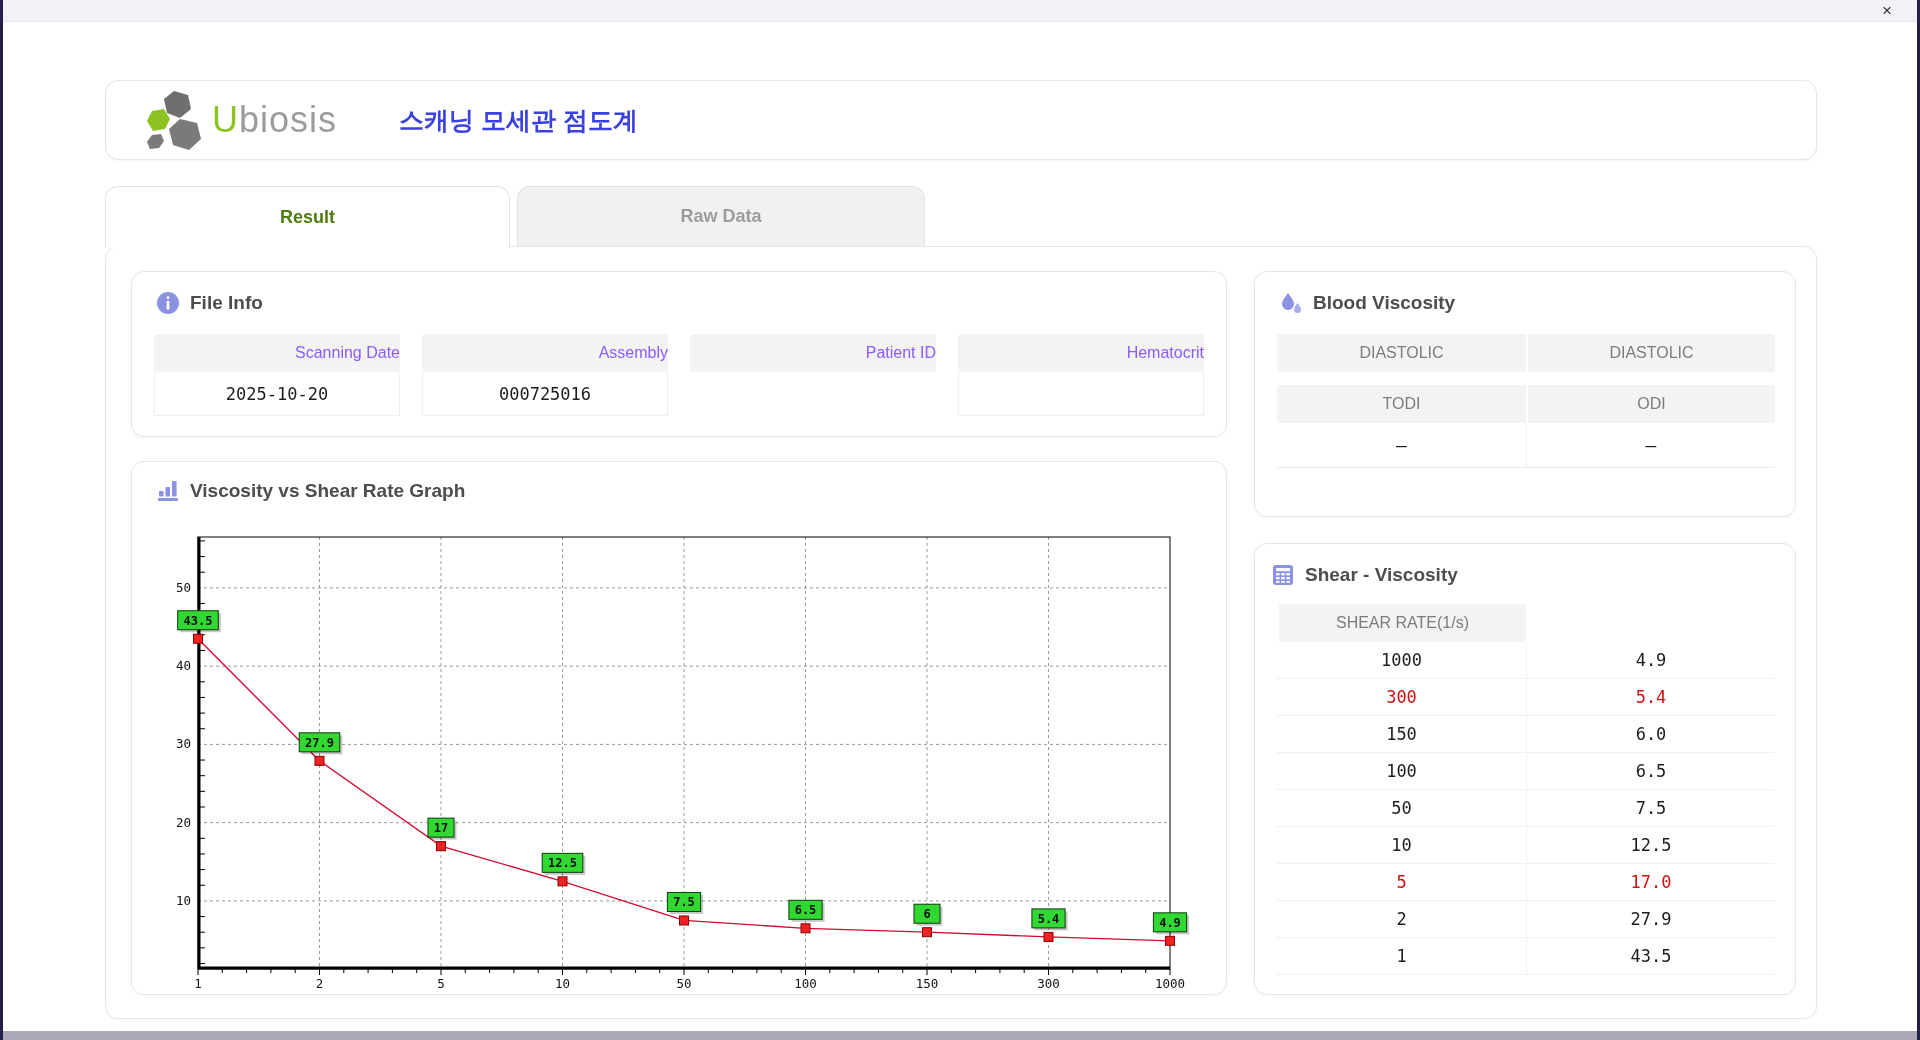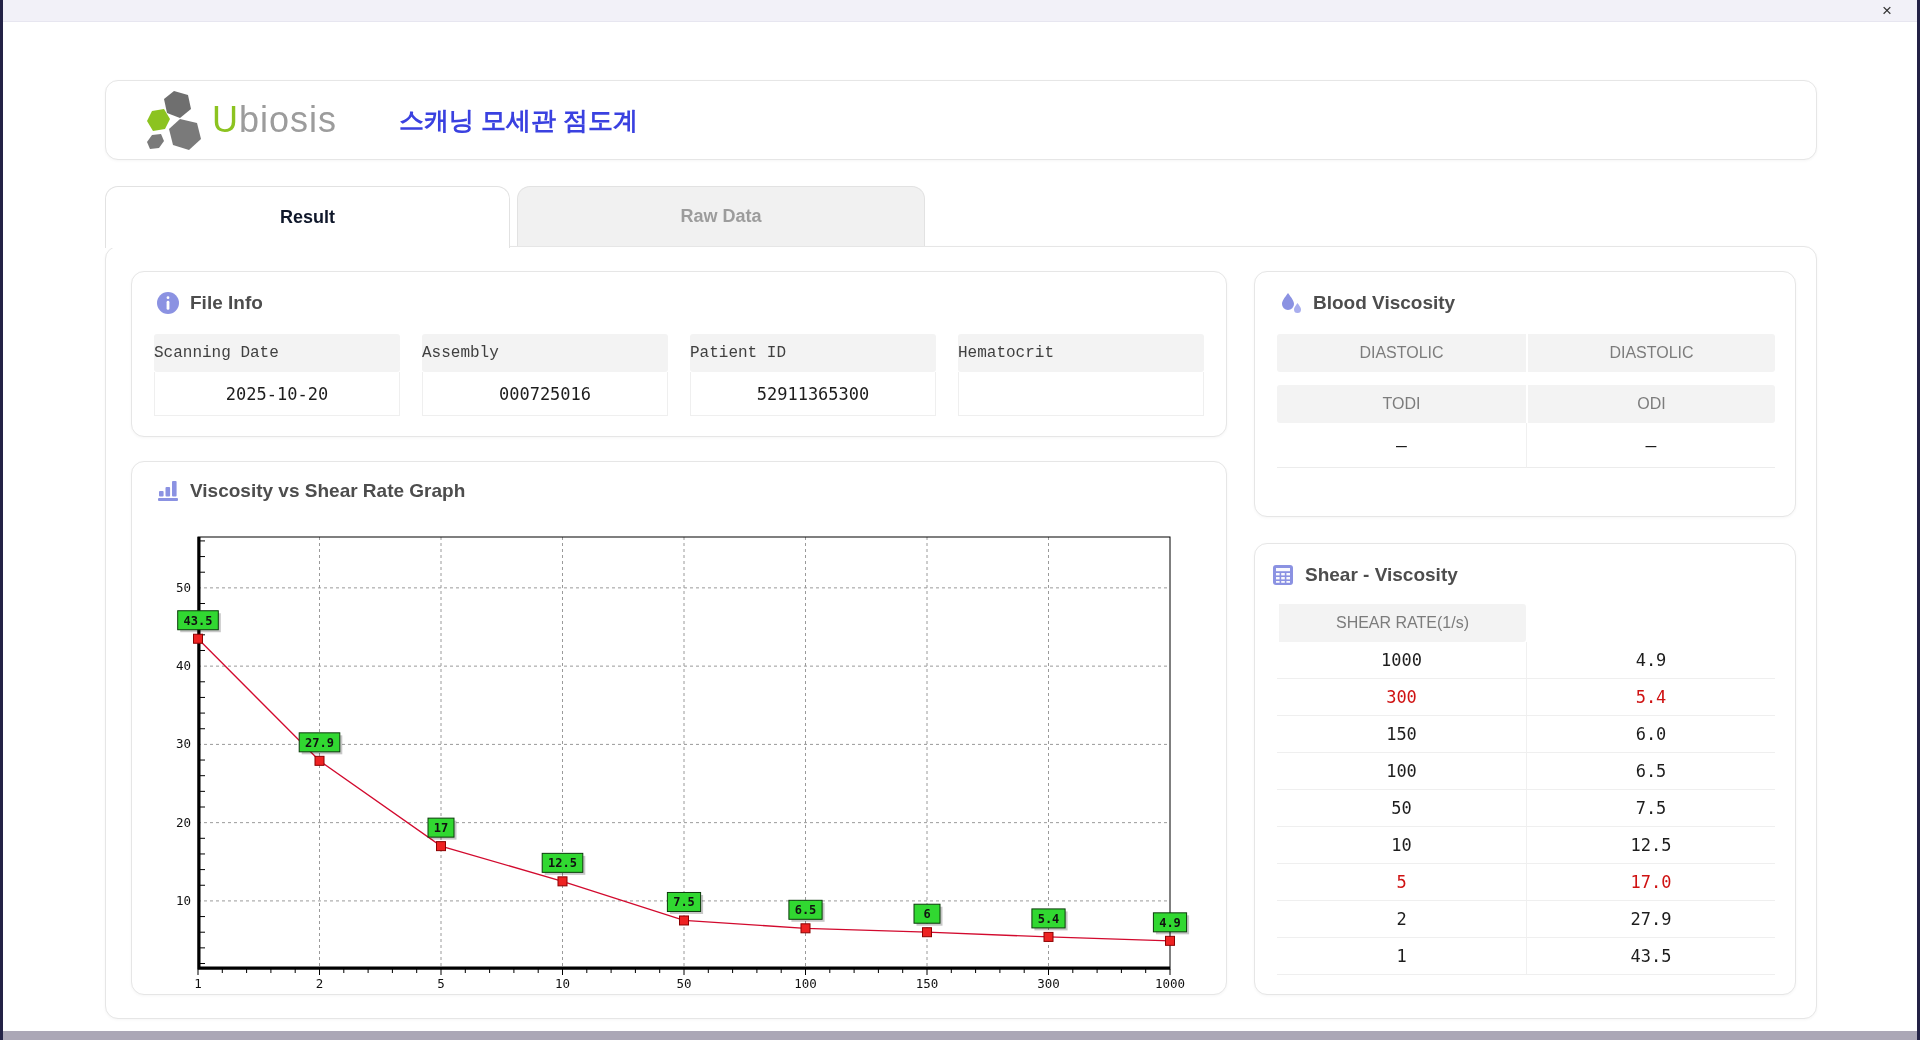--- a/index.html
+++ b/index.html
@@ -21,35 +21,35 @@
   .logo-card { left:105px; top:80px; width:1712px; height:80px; display:flex; align-items:center; }
   .logo-wrap { display:flex; align-items:center; margin-left:38px; }
   .brand { font-size:36px; letter-spacing:1px; margin-left:6px; font-weight:500; }
   .brand .u { color:#8cc320; } .brand .rest { color:#9c9c9c; }
   .app-title { margin-left:62px; font-size:25px; font-weight:bold; color:#3a41e0; }
 
   
   .tabs { position:absolute; left:105px; top:186px; height:61px; z-index:10; display:flex; }
   .tab { height:60px; border:1px solid #e2e2e2; border-bottom:none; border-radius:13px 13px 0 0;
          font-size:18px; font-weight:bold; display:flex; align-items:center; justify-content:center; cursor:pointer; }
-  .tab.active { width:405px; background:#fff; color:#0f172a; height:62px; }
+  .tab.active { width:405px; background:#fff; color:#4d7c0f; height:62px; }
   .tab.inactive { width:408px; background:#f1f1f1; color:#9c9c9c; margin-left:7px; }
 
   .outer-card { left:105px; top:246px; width:1712px; height:773px; border-radius:13px; z-index:5; }
 
   
   .sec-title { display:flex; align-items:center; gap:10px; font-size:19px; font-weight:bold; color:#4d4d4d; }
 
   
   .file-info-card { left:25px; top:24px; width:1096px; height:166px;padding-left:9px; }
   .fi-title { position:absolute; left:24px; top:19px; }
   .fi-fields { position:absolute; left:22px; top:62px; width:1052px; display:flex; gap:22px; }
   .fi-col { width:246px; }
   .fi-head { height:38px; line-height:38px; background:#f3f3f3; border-radius:3px;
-             text-align:left; color:#404040; font-size:16px;font-family:Liberation Mono, monospace; }
+             text-align:right; color:#8b5cf6; font-size:16px; }
   .fi-val  { height:44px; line-height:44px; text-align:center; color:#1d1d1d; font-size:17px;
              font-family:"DejaVu Sans Mono", monospace;
              border:1px solid #efefef; border-top:none; background:#fff; }
 
   
   .graph-card { left:25px; top:214px; width:1096px; height:534px; }
   .gr-title { position:absolute; left:24px; top:17px; }
   .chart-box { position:absolute; left:8px; top:60px; width:1080px; height:470px; }
   svg text { font-family:"DejaVu Sans Mono", monospace; }
 
@@ -119,21 +119,20 @@
         <div class="fi-col">
           <div class="fi-head">Scanning Date</div>
           <div class="fi-val">2025-10-20</div>
         </div>
         <div class="fi-col">
           <div class="fi-head">Assembly</div>
           <div class="fi-val">000725016</div>
         </div>
         <div class="fi-col">
           <div class="fi-head">Patient ID</div>
-          <div class="fi-val">52911365300</div>
         </div>
         <div class="fi-col">
           <div class="fi-head">Hematocrit</div>
           <div class="fi-val"></div>
         </div>
       </div>
   </div>
 
   <div class="card graph-card">
     <div class="sec-title gr-title">

